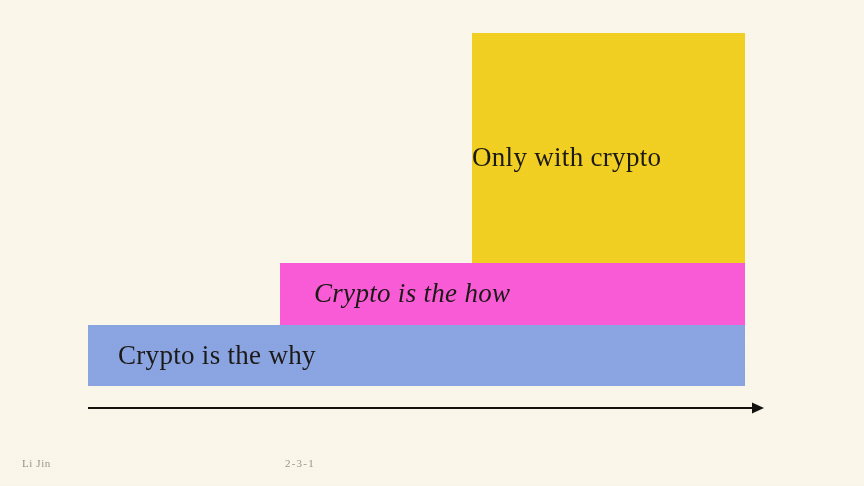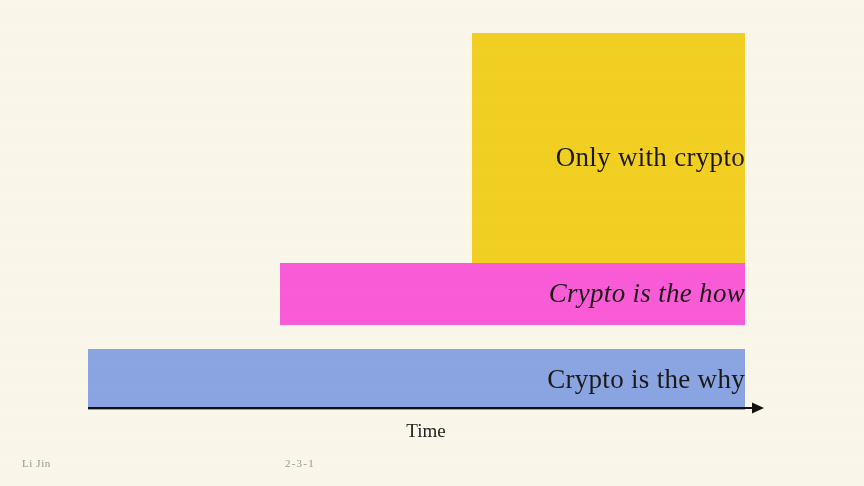--- a/index.html
+++ b/index.html
@@ -25,23 +25,22 @@
     opacity: 0.35;
     background-image:
       repeating-linear-gradient(0deg, rgba(0,0,0,0.012) 0px, rgba(0,0,0,0.012) 1px, rgba(255,255,255,0) 1px, rgba(255,255,255,0) 3px),
       repeating-linear-gradient(90deg, rgba(0,0,0,0.010) 0px, rgba(0,0,0,0.010) 1px, rgba(255,255,255,0) 1px, rgba(255,255,255,0) 4px);
   }
 
   .bar {
     position: absolute;
     display: flex;
     align-items: center;
-    justify-content: flex-end;
+    justify-content: flex-start;
     box-sizing: border-box;
-    padding-left: 8px;
   }
   .bar-label {
     color: #1c1a17;
     font-size: 27px;
     letter-spacing: 0.3px;
     line-height: 1.1;
     white-space: nowrap;
     text-rendering: optimizeLegibility;
   }
 
@@ -68,21 +67,20 @@
   #bar-pink .bar-label {
     margin-left: 34px;
   }
 
   #bar-blue {
     left: 88px;
     top: 325px;
     width: 657px;
     height: 61px;
     background-color: #8ba5e3;
-    margin-top: 24px;
   }
   #bar-blue .bar-label {
     margin-left: 30px;
   }
 
   #time-axis {
     position: absolute;
     left: 88px;
     top: 400px;
     width: 676px;
@@ -128,19 +126,18 @@
     <span class="bar-label">Crypto is the why</span>
   </div>
 
   <div id="time-axis">
     <svg width="676" height="16" viewBox="0 0 676 16">
       <line x1="0" y1="8" x2="666" y2="8" stroke="#14120f" stroke-width="2"></line>
       <polygon points="664,2.5 676,8 664,13.5" fill="#14120f"></polygon>
     </svg>
   </div>
 
-  <div id="time-label">Time</div>
 
   <div class="footer-text" id="footer-author">Li Jin</div>
 
   <div class="footer-text" id="footer-pagenum">2-3-1</div>
 
 </div>
 
 </body></html>

